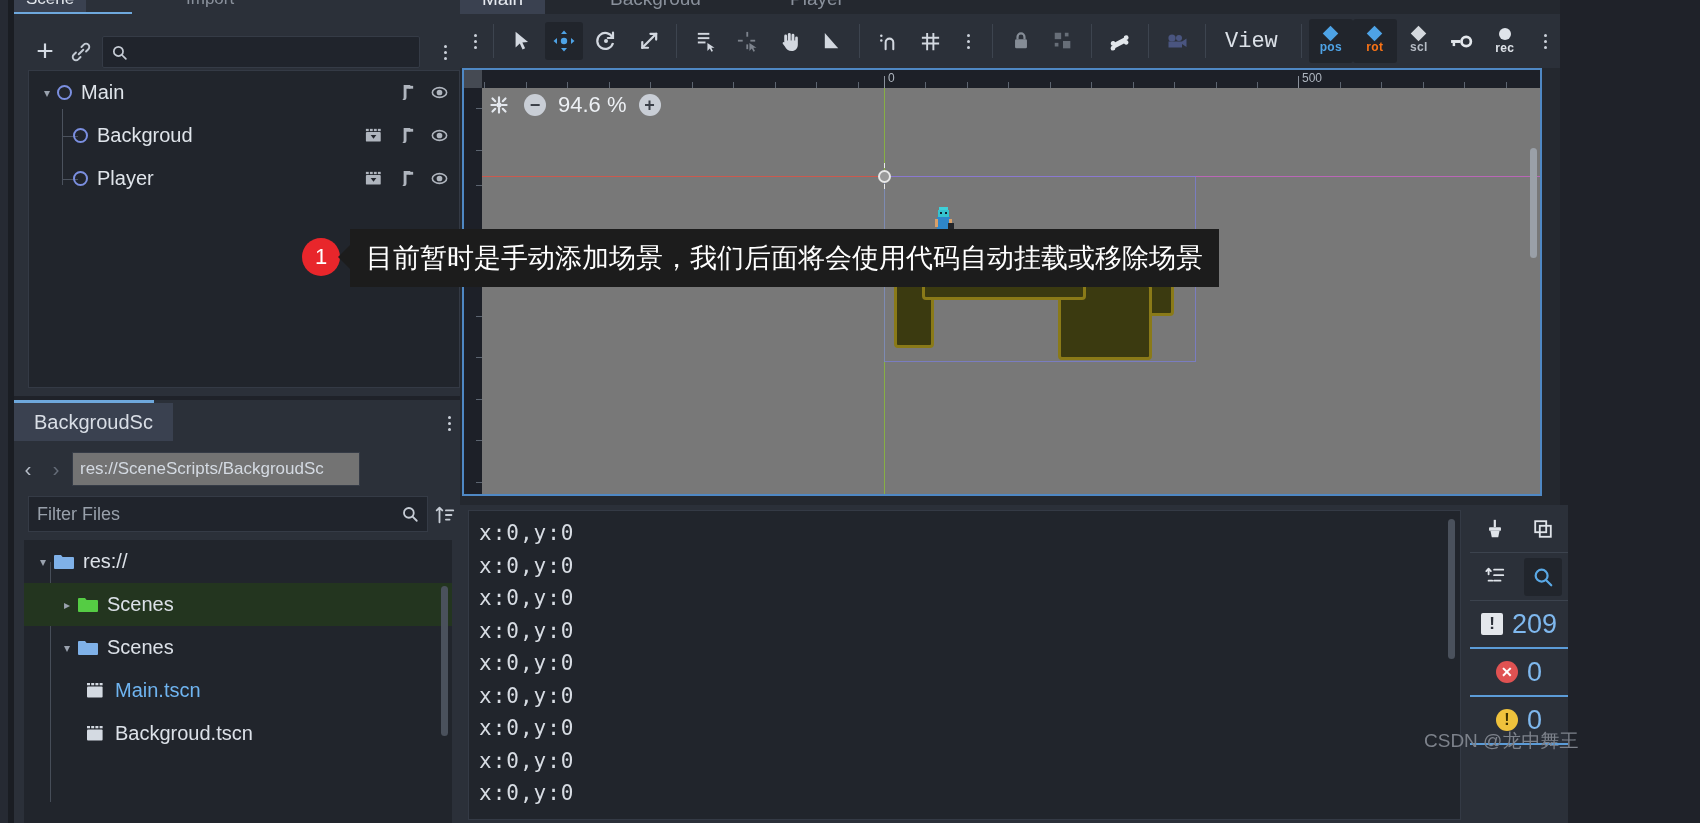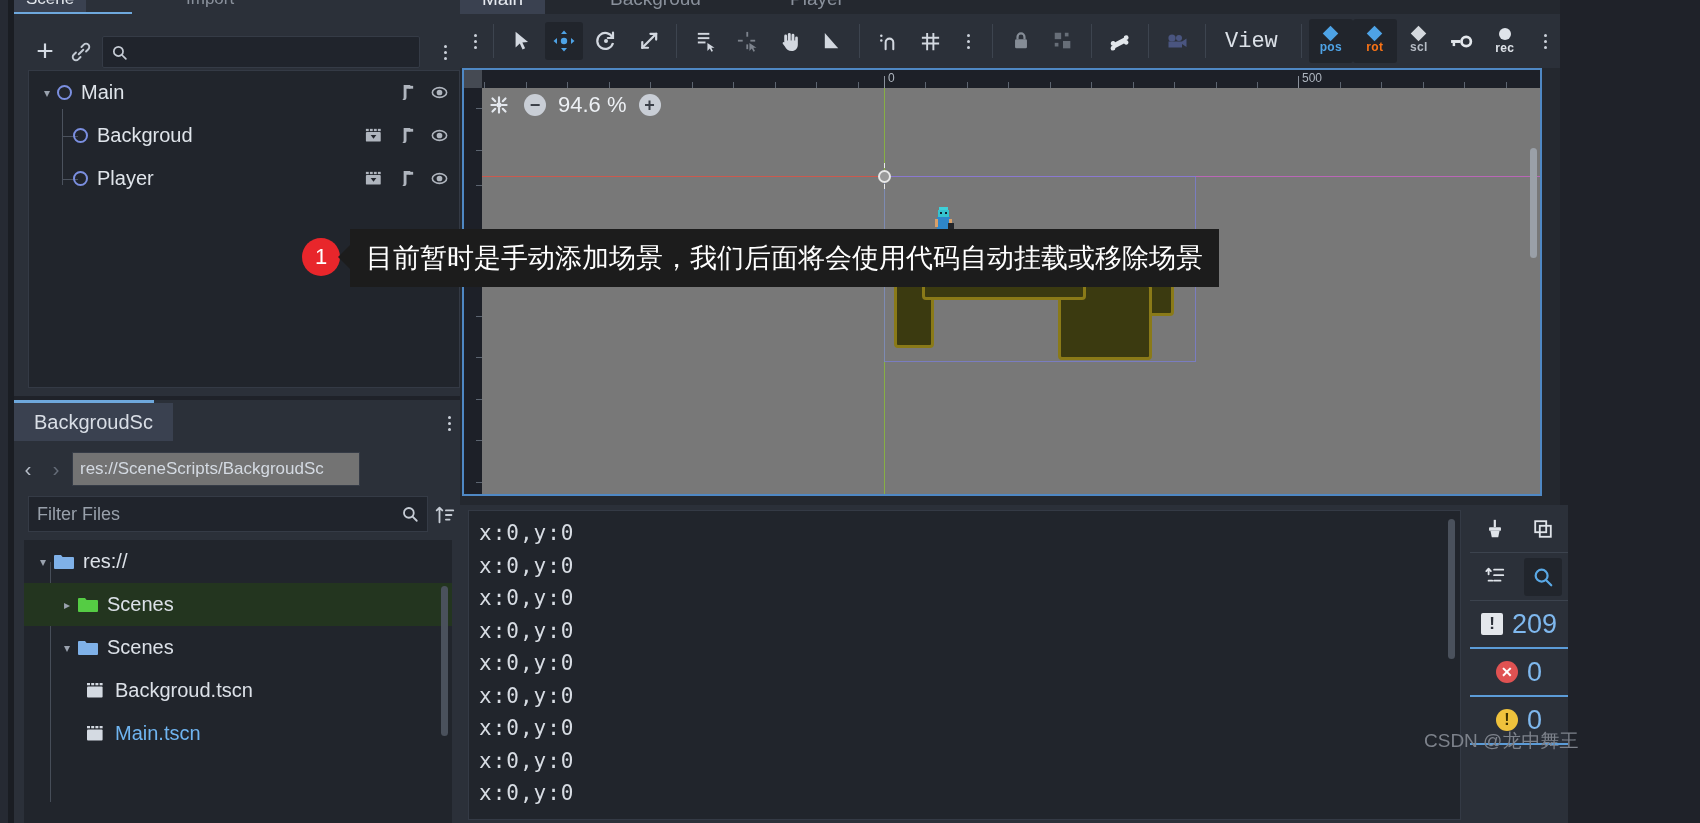--- a/index.html
+++ b/index.html
@@ -539,34 +539,34 @@
       <div class="fs-row" style="padding-left:62px;">
         <span class="scene-ic">
           <svg width="20" height="17" viewBox="0 0 20 17" fill="#d4dae2">
             <rect x="1" y="1" width="3" height="2.3"></rect>
               <rect x="5.2" y="1" width="3" height="2.3"></rect>
             <rect x="9.4" y="1" width="3" height="2.3"></rect>
               <rect x="13.6" y="1" width="3" height="2.3"></rect>
             <rect x="1" y="4.4" width="15.6" height="11" rx="1"></rect>
           </svg>
         </span>
-        <span class="fs-label">Backgroud.tscn</span>
+        <span class="fs-label active">Main.tscn</span>
       </div>
 
       <div class="fs-row" style="padding-left:62px;">
         <span class="scene-ic">
           <svg width="20" height="17" viewBox="0 0 20 17" fill="#d4dae2">
             <rect x="1" y="1" width="3" height="2.3"></rect>
               <rect x="5.2" y="1" width="3" height="2.3"></rect>
             <rect x="9.4" y="1" width="3" height="2.3"></rect>
               <rect x="13.6" y="1" width="3" height="2.3"></rect>
             <rect x="1" y="4.4" width="15.6" height="11" rx="1"></rect>
           </svg>
         </span>
-        <span class="fs-label active">Main.tscn</span>
+        <span class="fs-label">Backgroud.tscn</span>
       </div>
 
       <div class="fs-scroll"></div>
     </div>
   </div>
 
   <div class="editor">
 
     <div class="scene-tabs">
       <div class="stab active" style="left:0px;">Main</div>

